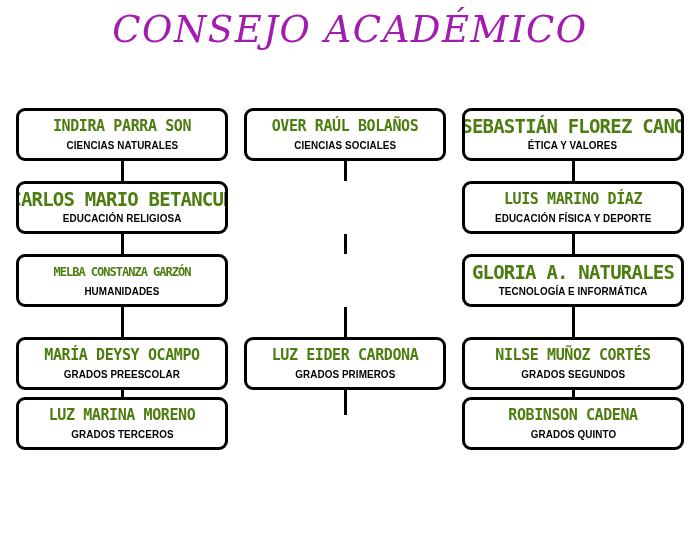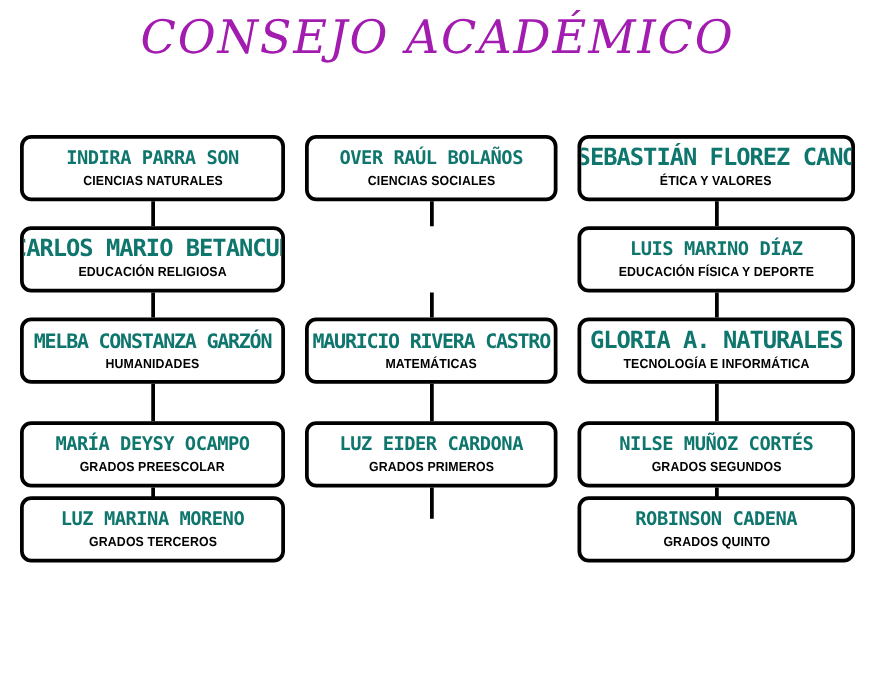--- a/index.html
+++ b/index.html
@@ -83,41 +83,41 @@
     justify-content: center;
     overflow: hidden;
   }
 
   .node-name {
     font-family: "DejaVu Sans Mono", monospace;
     font-weight: 700;
     font-size: 15px;
     line-height: 19px;
     letter-spacing: -0.4px;
-    color: #0f766e;
+    color: #4d7c0f;
     white-space: nowrap;
     text-align: right;
   }
 
   .node-role {
     font-family: "Liberation Sans", sans-serif;
     font-weight: 700;
     font-size: 10.5px;
     line-height: 14px;
     letter-spacing: 0.1px;
     color: #000000;
     white-space: nowrap;
     text-align: center;
     margin-top: 2px;
     transform: scaleX(0.94);
   }
 
   
   .node-name.tight  { font-size: 19px; letter-spacing: -0.8px; }
-  .node-name.tighter{ font-size: 16px; letter-spacing: -1px; }
+  .node-name.tighter{ font-size: 12px; letter-spacing: -1px; }
 </style>
 </head>
 <body>
 
 <div id="page-title">CONSEJO ACADÉMICO</div>
 
 <div id="org-chart">
 
   <div class="chart-column col-0">
     <div class="connector c0"></div>
@@ -168,26 +168,20 @@
     <div class="connector c3"></div>
 
     <div class="node-wrap r0">
       <div class="node">
         <div class="node-name">OVER RAÚL BOLAÑOS</div>
         <div class="node-role">CIENCIAS SOCIALES</div>
       </div>
     </div>
 
 
-    <div class="node-wrap r2">
-      <div class="node">
-        <div class="node-name tighter">MAURICIO RIVERA CASTRO</div>
-        <div class="node-role">MATEMÁTICAS</div>
-      </div>
-    </div>
 
     <div class="node-wrap r3">
       <div class="node">
         <div class="node-name">LUZ EIDER CARDONA</div>
         <div class="node-role">GRADOS PRIMEROS</div>
       </div>
     </div>
 
   </div>
 

